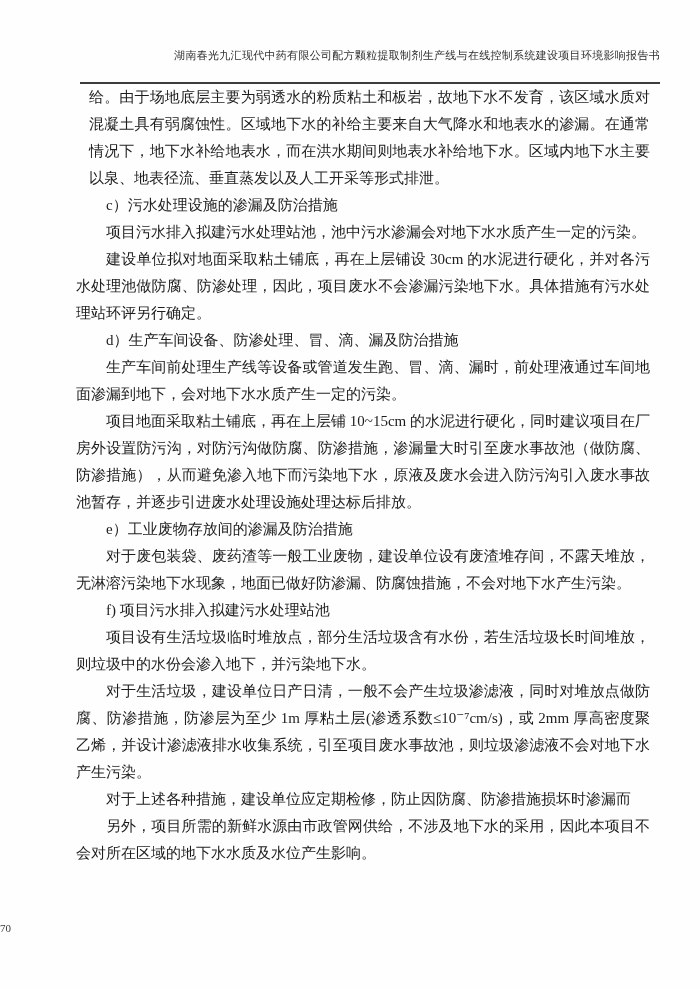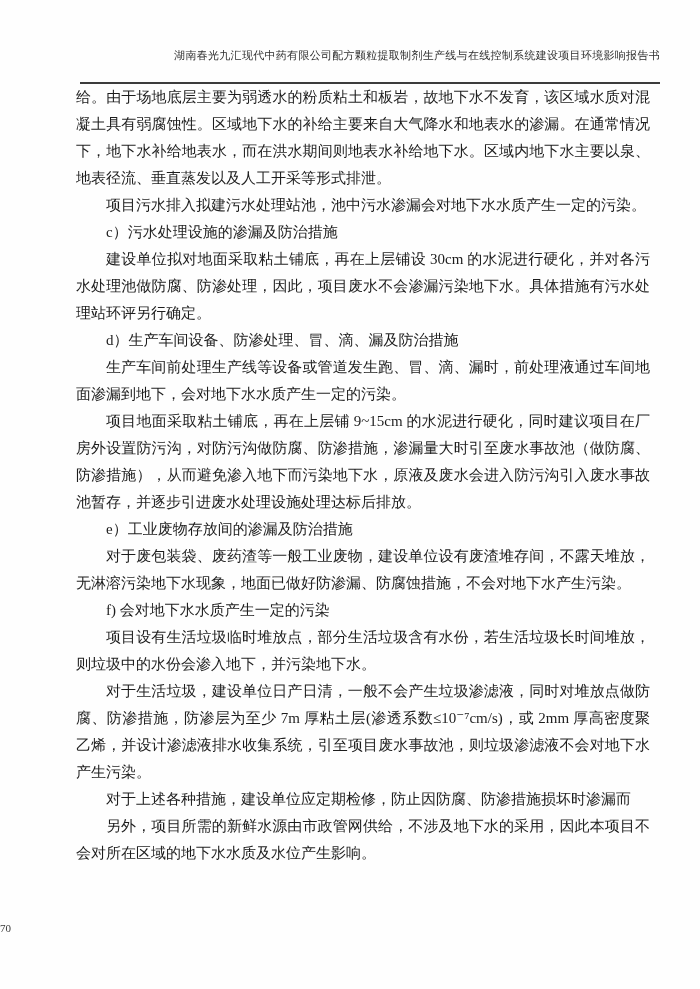--- a/index.html
+++ b/index.html
@@ -40,20 +40,21 @@
   }
   .para {
     margin: 0;
     text-indent: 2em;
     text-align: justify;
     text-justify: inter-ideograph;
     word-break: break-all;
   }
   .para-continuation {
     text-indent: 0;
+    margin-left: 13px;
   }
   .para-heading {
     text-align: left;
   }
   .page-footer {
     position: absolute;
     top: 922px;
     left: 0;
     width: 100%;
     font-size: 11px;
@@ -64,31 +65,31 @@
 <body>
 
 <div class="page">
 
   <div class="doc-header">
     <span>湖南春光九汇现代中药有限公司配方颗粒提取制剂生产线与在线控制系统建设项目环境影响报告书</span>
   </div>
 
   <div class="doc-body">
       <p class="para para-continuation">给。由于场地底层主要为弱透水的粉质粘土和板岩，故地下水不发育，该区域水质对混凝土具有弱腐蚀性。区域地下水的补给主要来自大气降水和地表水的渗漏。在通常情况下，地下水补给地表水，而在洪水期间则地表水补给地下水。区域内地下水主要以泉、地表径流、垂直蒸发以及人工开采等形式排泄。</p>
+      <p class="para para-heading">c）污水处理设施的渗漏及防治措施</p>
       <p class="para para-body">项目污水排入拟建污水处理站池，池中污水渗漏会对地下水水质产生一定的污染。</p>
-      <p class="para para-heading">c）污水处理设施的渗漏及防治措施</p>
       <p class="para para-body">建设单位拟对地面采取粘土铺底，再在上层铺设 30cm 的水泥进行硬化，并对各污水处理池做防腐、防渗处理，因此，项目废水不会渗漏污染地下水。具体措施有污水处理站环评另行确定。</p>
       <p class="para para-heading">d）生产车间设备、防渗处理、冒、滴、漏及防治措施</p>
       <p class="para para-body">生产车间前处理生产线等设备或管道发生跑、冒、滴、漏时，前处理液通过车间地面渗漏到地下，会对地下水水质产生一定的污染。</p>
-      <p class="para para-body">项目地面采取粘土铺底，再在上层铺 9~15cm 的水泥进行硬化，同时建议项目在厂房外设置防污沟，对防污沟做防腐、防渗措施，渗漏量大时引至废水事故池（做防腐、防渗措施），从而避免渗入地下而污染地下水，原液及废水会进入防污沟引入废水事故池暂存，并逐步引进废水处理设施处理达标后排放。</p>
+      <p class="para para-body">项目地面采取粘土铺底，再在上层铺 10~15cm 的水泥进行硬化，同时建议项目在厂房外设置防污沟，对防污沟做防腐、防渗措施，渗漏量大时引至废水事故池（做防腐、防渗措施），从而避免渗入地下而污染地下水，原液及废水会进入防污沟引入废水事故池暂存，并逐步引进废水处理设施处理达标后排放。</p>
       <p class="para para-heading">e）工业废物存放间的渗漏及防治措施</p>
       <p class="para para-body">对于废包装袋、废药渣等一般工业废物，建设单位设有废渣堆存间，不露天堆放，无淋溶污染地下水现象，地面已做好防渗漏、防腐蚀措施，不会对地下水产生污染。</p>
-      <p class="para para-heading">f) 会对地下水水质产生一定的污染</p>
+      <p class="para para-heading">f) 项目污水排入拟建污水处理站池</p>
       <p class="para para-body">项目设有生活垃圾临时堆放点，部分生活垃圾含有水份，若生活垃圾长时间堆放，则垃圾中的水份会渗入地下，并污染地下水。</p>
-      <p class="para para-body">对于生活垃圾，建设单位日产日清，一般不会产生垃圾渗滤液，同时对堆放点做防腐、防渗措施，防渗层为至少 7m 厚粘土层(渗透系数≤10⁻⁷cm/s)，或 2mm 厚高密度聚乙烯，并设计渗滤液排水收集系统，引至项目废水事故池，则垃圾渗滤液不会对地下水产生污染。</p>
+      <p class="para para-body">对于生活垃圾，建设单位日产日清，一般不会产生垃圾渗滤液，同时对堆放点做防腐、防渗措施，防渗层为至少 1m 厚粘土层(渗透系数≤10⁻⁷cm/s)，或 2mm 厚高密度聚乙烯，并设计渗滤液排水收集系统，引至项目废水事故池，则垃圾渗滤液不会对地下水产生污染。</p>
       <p class="para para-body">对于上述各种措施，建设单位应定期检修，防止因防腐、防渗措施损坏时渗漏而</p>
       <p class="para para-body">另外，项目所需的新鲜水源由市政管网供给，不涉及地下水的采用，因此本项目不会对所在区域的地下水水质及水位产生影响。</p>
     </div>
 
   <div class="page-footer">
     <span>70</span>
   </div>
 
 </div>
 

